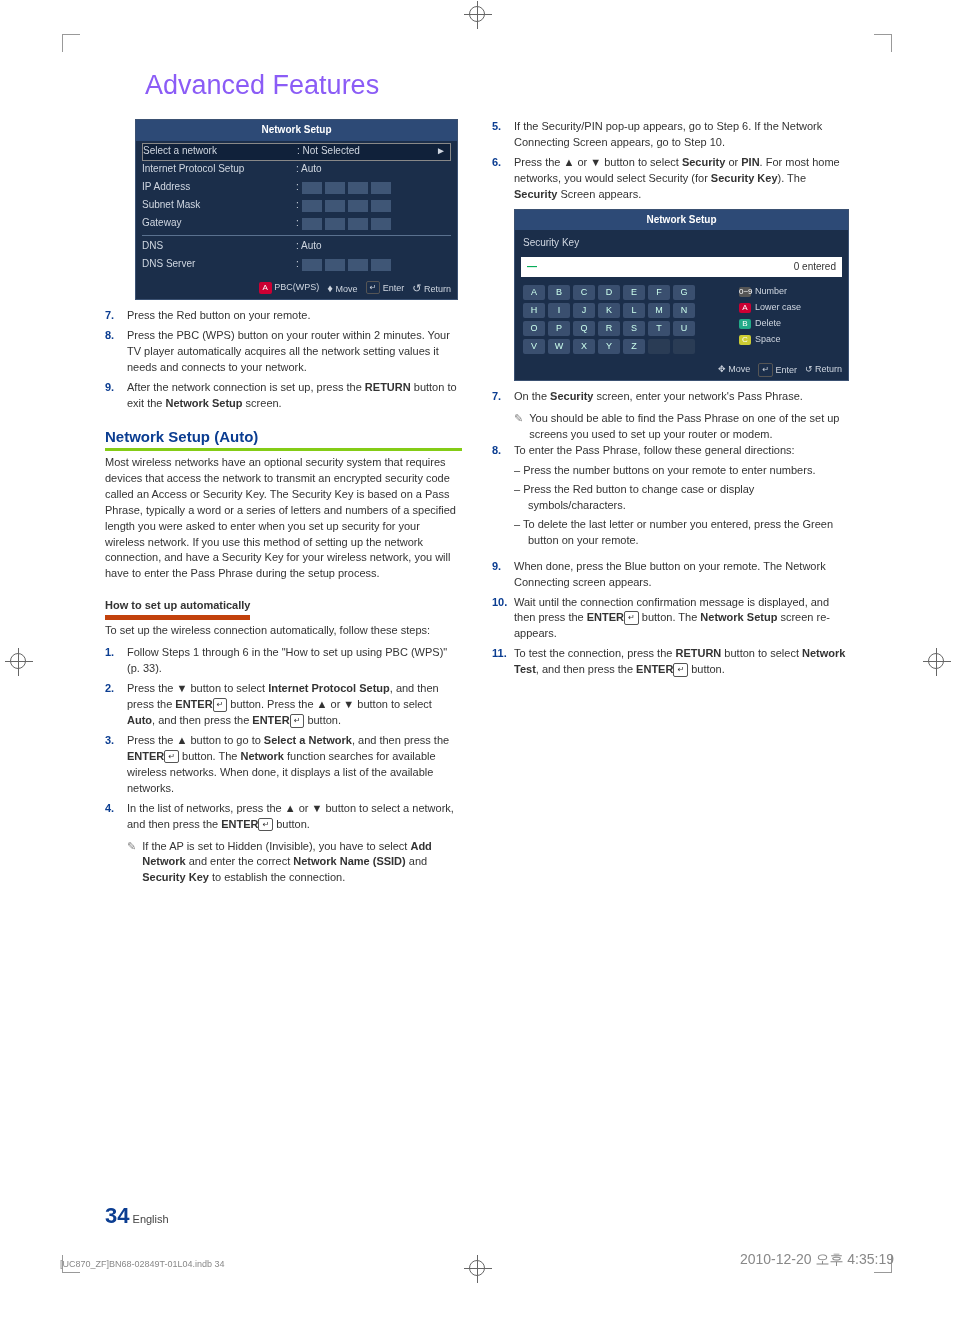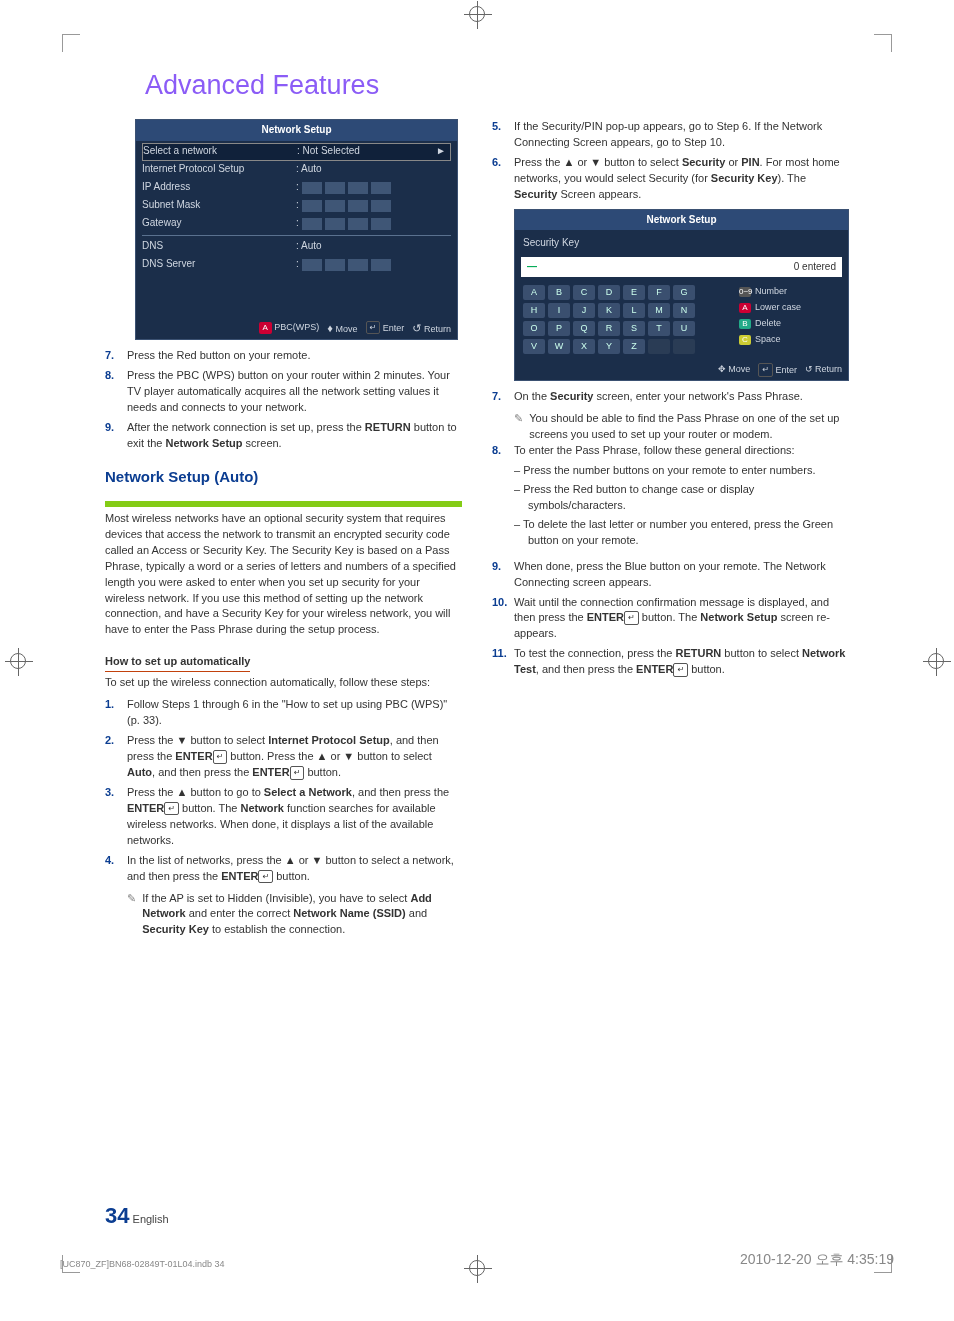--- a/index.html
+++ b/index.html
@@ -67,28 +67,28 @@
   ul.dash li { padding-left: 14px; text-indent: -14px; margin-bottom: 3px; }
   .note { display: flex; gap: 6px; margin-top: 3px; padding-left: 22px; }
   .note-icon { color: #888; }
   .note .txt { flex: 1; }
   h2 {
     font-size: 15px;
     color: #0b3d91;
     font-weight: 600;
     margin-top: 14px;
     margin-bottom: 4px;
-    padding-bottom: 13px;
-    border-bottom: 6px solid #84cc16;
+    padding-bottom: 0;
+    border-bottom: 3px solid #84cc16;
   }
   .subhead {
     font-weight: 600;
     margin-top: 10px;
     margin-bottom: 3px;
-    border-bottom: 1px solid #c2410c;
+    border-bottom: 5px solid #c2410c;
     display: inline-block;
     padding-bottom: 1px;
   }
   strong { font-weight: bold; }
 
   
   .panel {
     background: #1b2e4a;
     color: #cfd6e0;
     border: 1px solid #3b5172;
@@ -111,21 +111,20 @@
   .ipboxes { display: flex; gap: 3px; align-items: center; }
   .ipbox { width: 20px; height: 12px; background: #3f5676; display: inline-block; }
   .panel-footer {
     font-size: 9px;
     padding: 3px 6px;
     text-align: left;
     color: #cfd6e0;
     display: flex;
     justify-content: flex-end;
     gap: 8px;
-    margin-top: 40px;
   }
   .panel-footer .chip {
     display: inline-block; padding: 0 4px; border-radius: 2px;
     background: #c03; color: #fff; font-size: 8px; line-height: 12px;
   }
   .panel-footer .icon { font-size: 11px; }
 
   
   .panel2 { margin-left: 0; }
   .panel2 .entry-bar {

